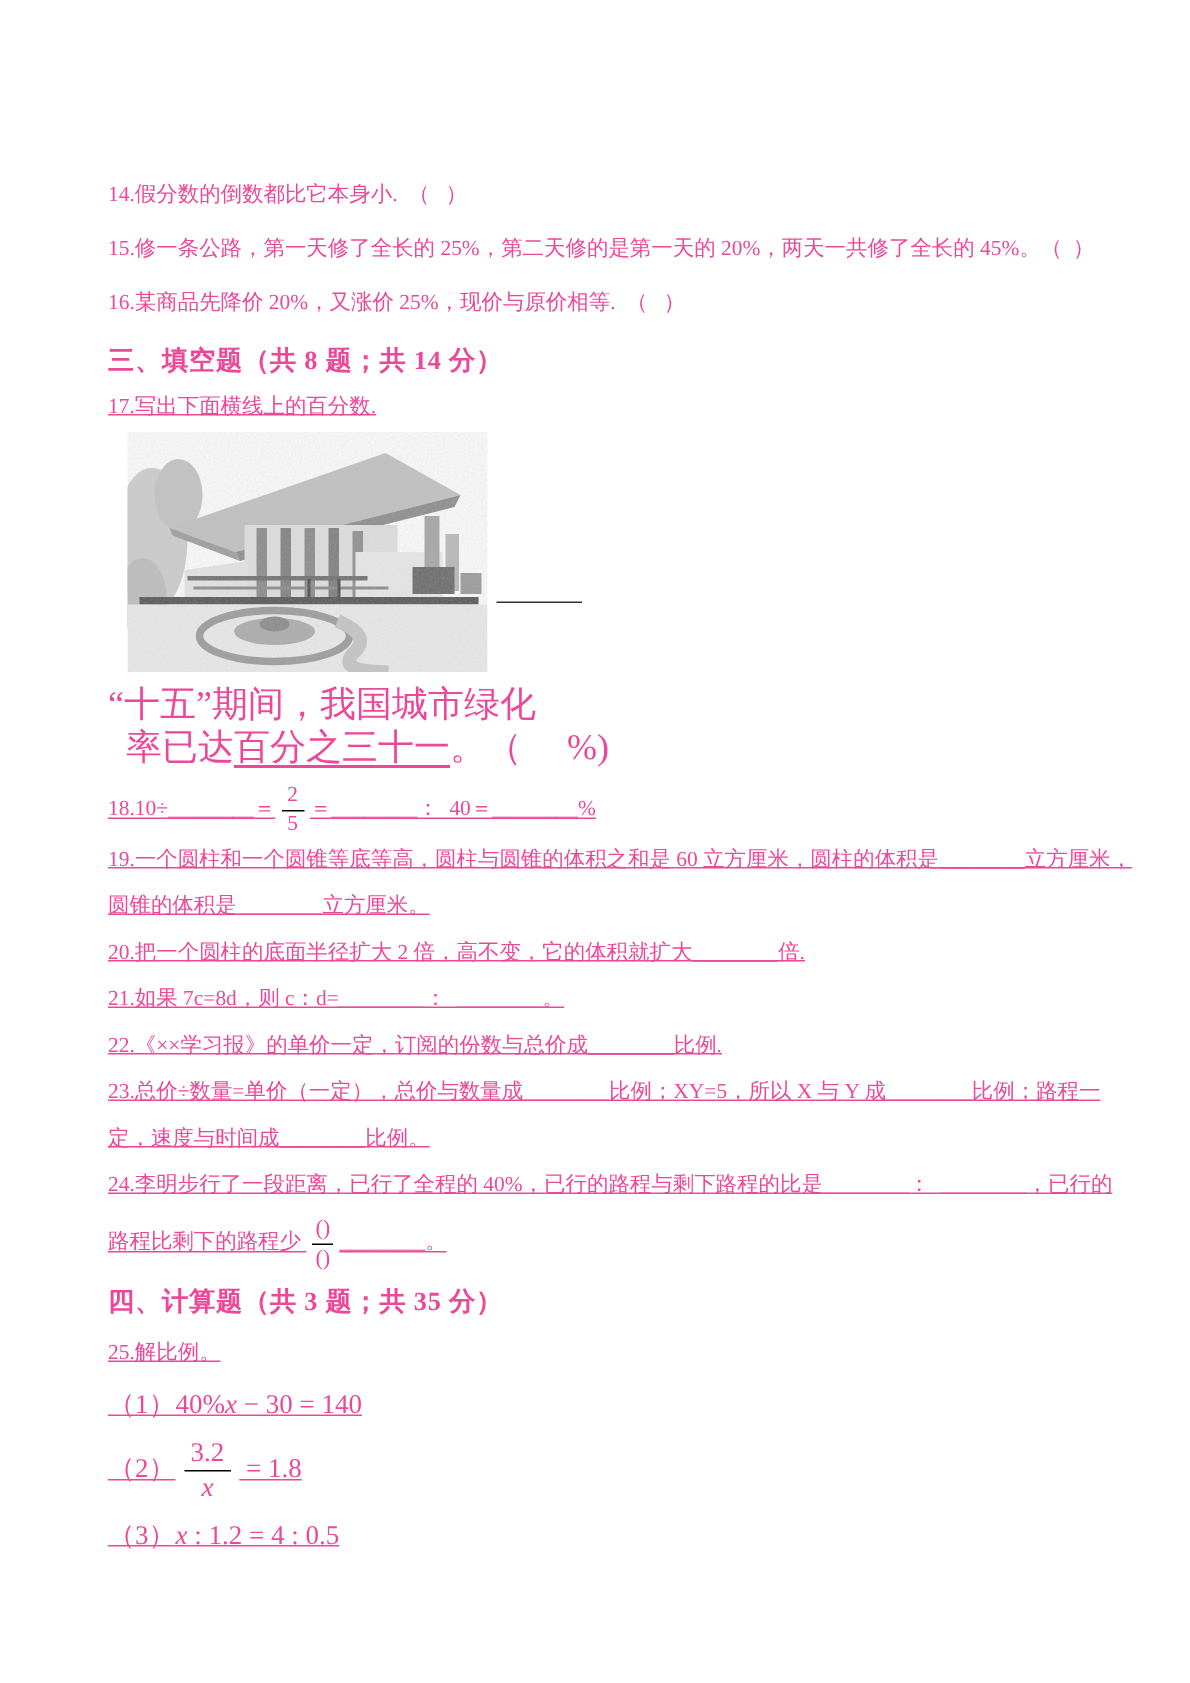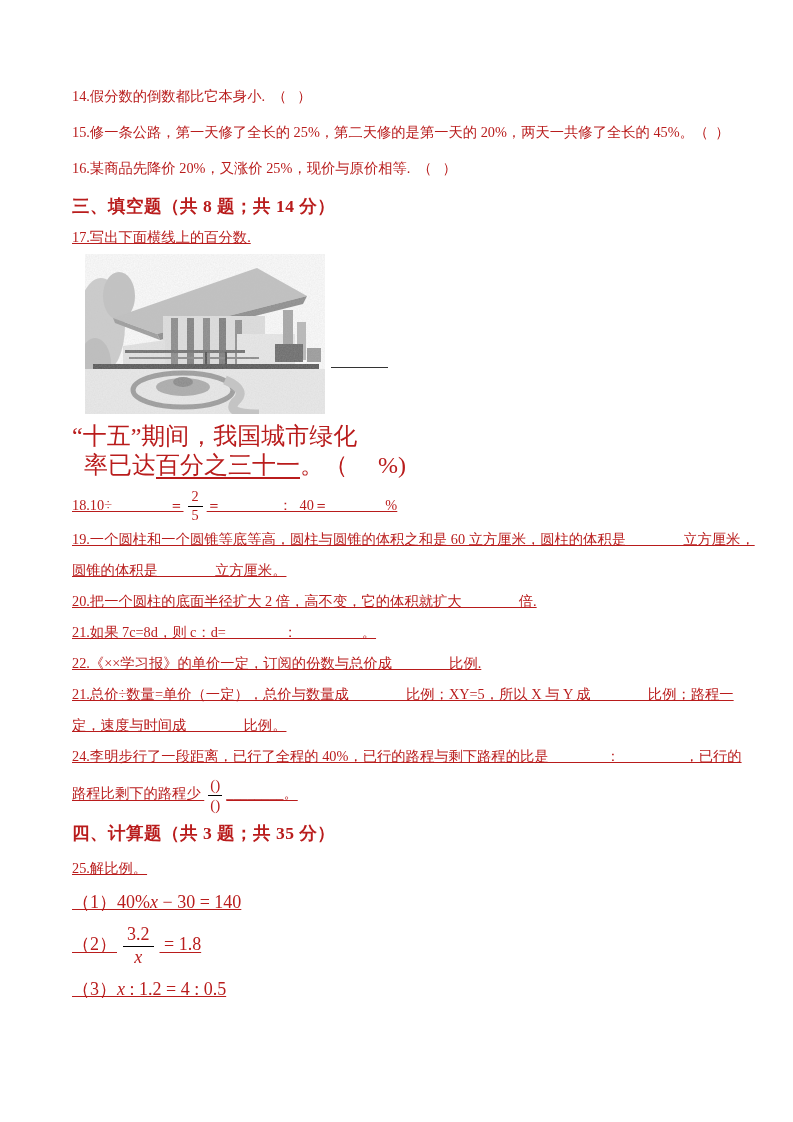--- a/index.html
+++ b/index.html
@@ -1,22 +1,22 @@
 <!DOCTYPE html>
 <html><head>
 <meta charset="utf-8">
 <style>
   html,body { margin:0; padding:0; background:#ffffff; }
   .page {
     position:relative;
     width:793px; height:1122px;
     box-sizing:border-box;
-    padding:86px 40px 0 72px;
+    padding:120px 40px 0 72px;
     background:#ffffff;
-    color:#b91c1c;
+    color:#ec4899;
     font-family:"Liberation Serif","DejaVu Serif",serif;
     font-size:14.3px;
     overflow:hidden;
   }
   .jline  { line-height:21px; margin:0 0 15px; white-space:pre; }
   .line   { line-height:21px; margin:0 0 10px; white-space:pre;text-decoration:underline; }
   .sec    { font-size:17.5px; font-weight:700; line-height:24px; margin:0 0 9px; white-space:pre; letter-spacing:.5px; }
   .sec4   { margin-top:8px; margin-bottom:13px; }
   .q17line{ margin-bottom:6px; }
   .figure { position:relative; width:240px; height:160px; margin:0 0 8px 13px; }
@@ -93,21 +93,21 @@
   <p class="caption">“十五”期间，我国城市绿化</p>
   <p class="caption caption2"><span>率已达</span><span class="u">百分之三十一</span><span>。（　 %)</span></p>
 
   <p class="line fracline"><span>18.10÷________＝</span><span class="frac"><span class="fnum">2</span><span class="fden">5</span></span><span>＝________：  40＝________%</span></p>
 
   <p class="line">19.一个圆柱和一个圆锥等底等高，圆柱与圆锥的体积之和是 60 立方厘米，圆柱的体积是________立方厘米，</p>
   <p class="line">圆锥的体积是________立方厘米。</p>
   <p class="line">20.把一个圆柱的底面半径扩大 2 倍，高不变，它的体积就扩大________倍.</p>
   <p class="line">21.如果 7c=8d，则 c：d=________：  ________。</p>
   <p class="line">22.《××学习报》的单价一定，订阅的份数与总价成________比例.</p>
-  <p class="line">21.总价÷数量=单价（一定），总价与数量成________比例；XY=5，所以 X 与 Y 成________比例；路程一</p>
+  <p class="line">23.总价÷数量=单价（一定），总价与数量成________比例；XY=5，所以 X 与 Y 成________比例；路程一</p>
   <p class="line">定，速度与时间成________比例。</p>
 
   <p class="line">24.李明步行了一段距离，已行了全程的 40%，已行的路程与剩下路程的比是________：  ________，已行的</p>
   <p class="line fracline"><span>路程比剩下的路程少 </span><span class="frac parens"><span class="fnum">()</span><span class="fden">()</span></span><span>________。</span></p>
 
   <h2 class="sec sec4">四、计算题（共 3 题；共 35 分）</h2>
 
   <p class="line">25.解比例。</p>
 
   <p class="line math"><span>（1）40%</span><span class="var">x</span><span> − 30 = 140</span></p>

